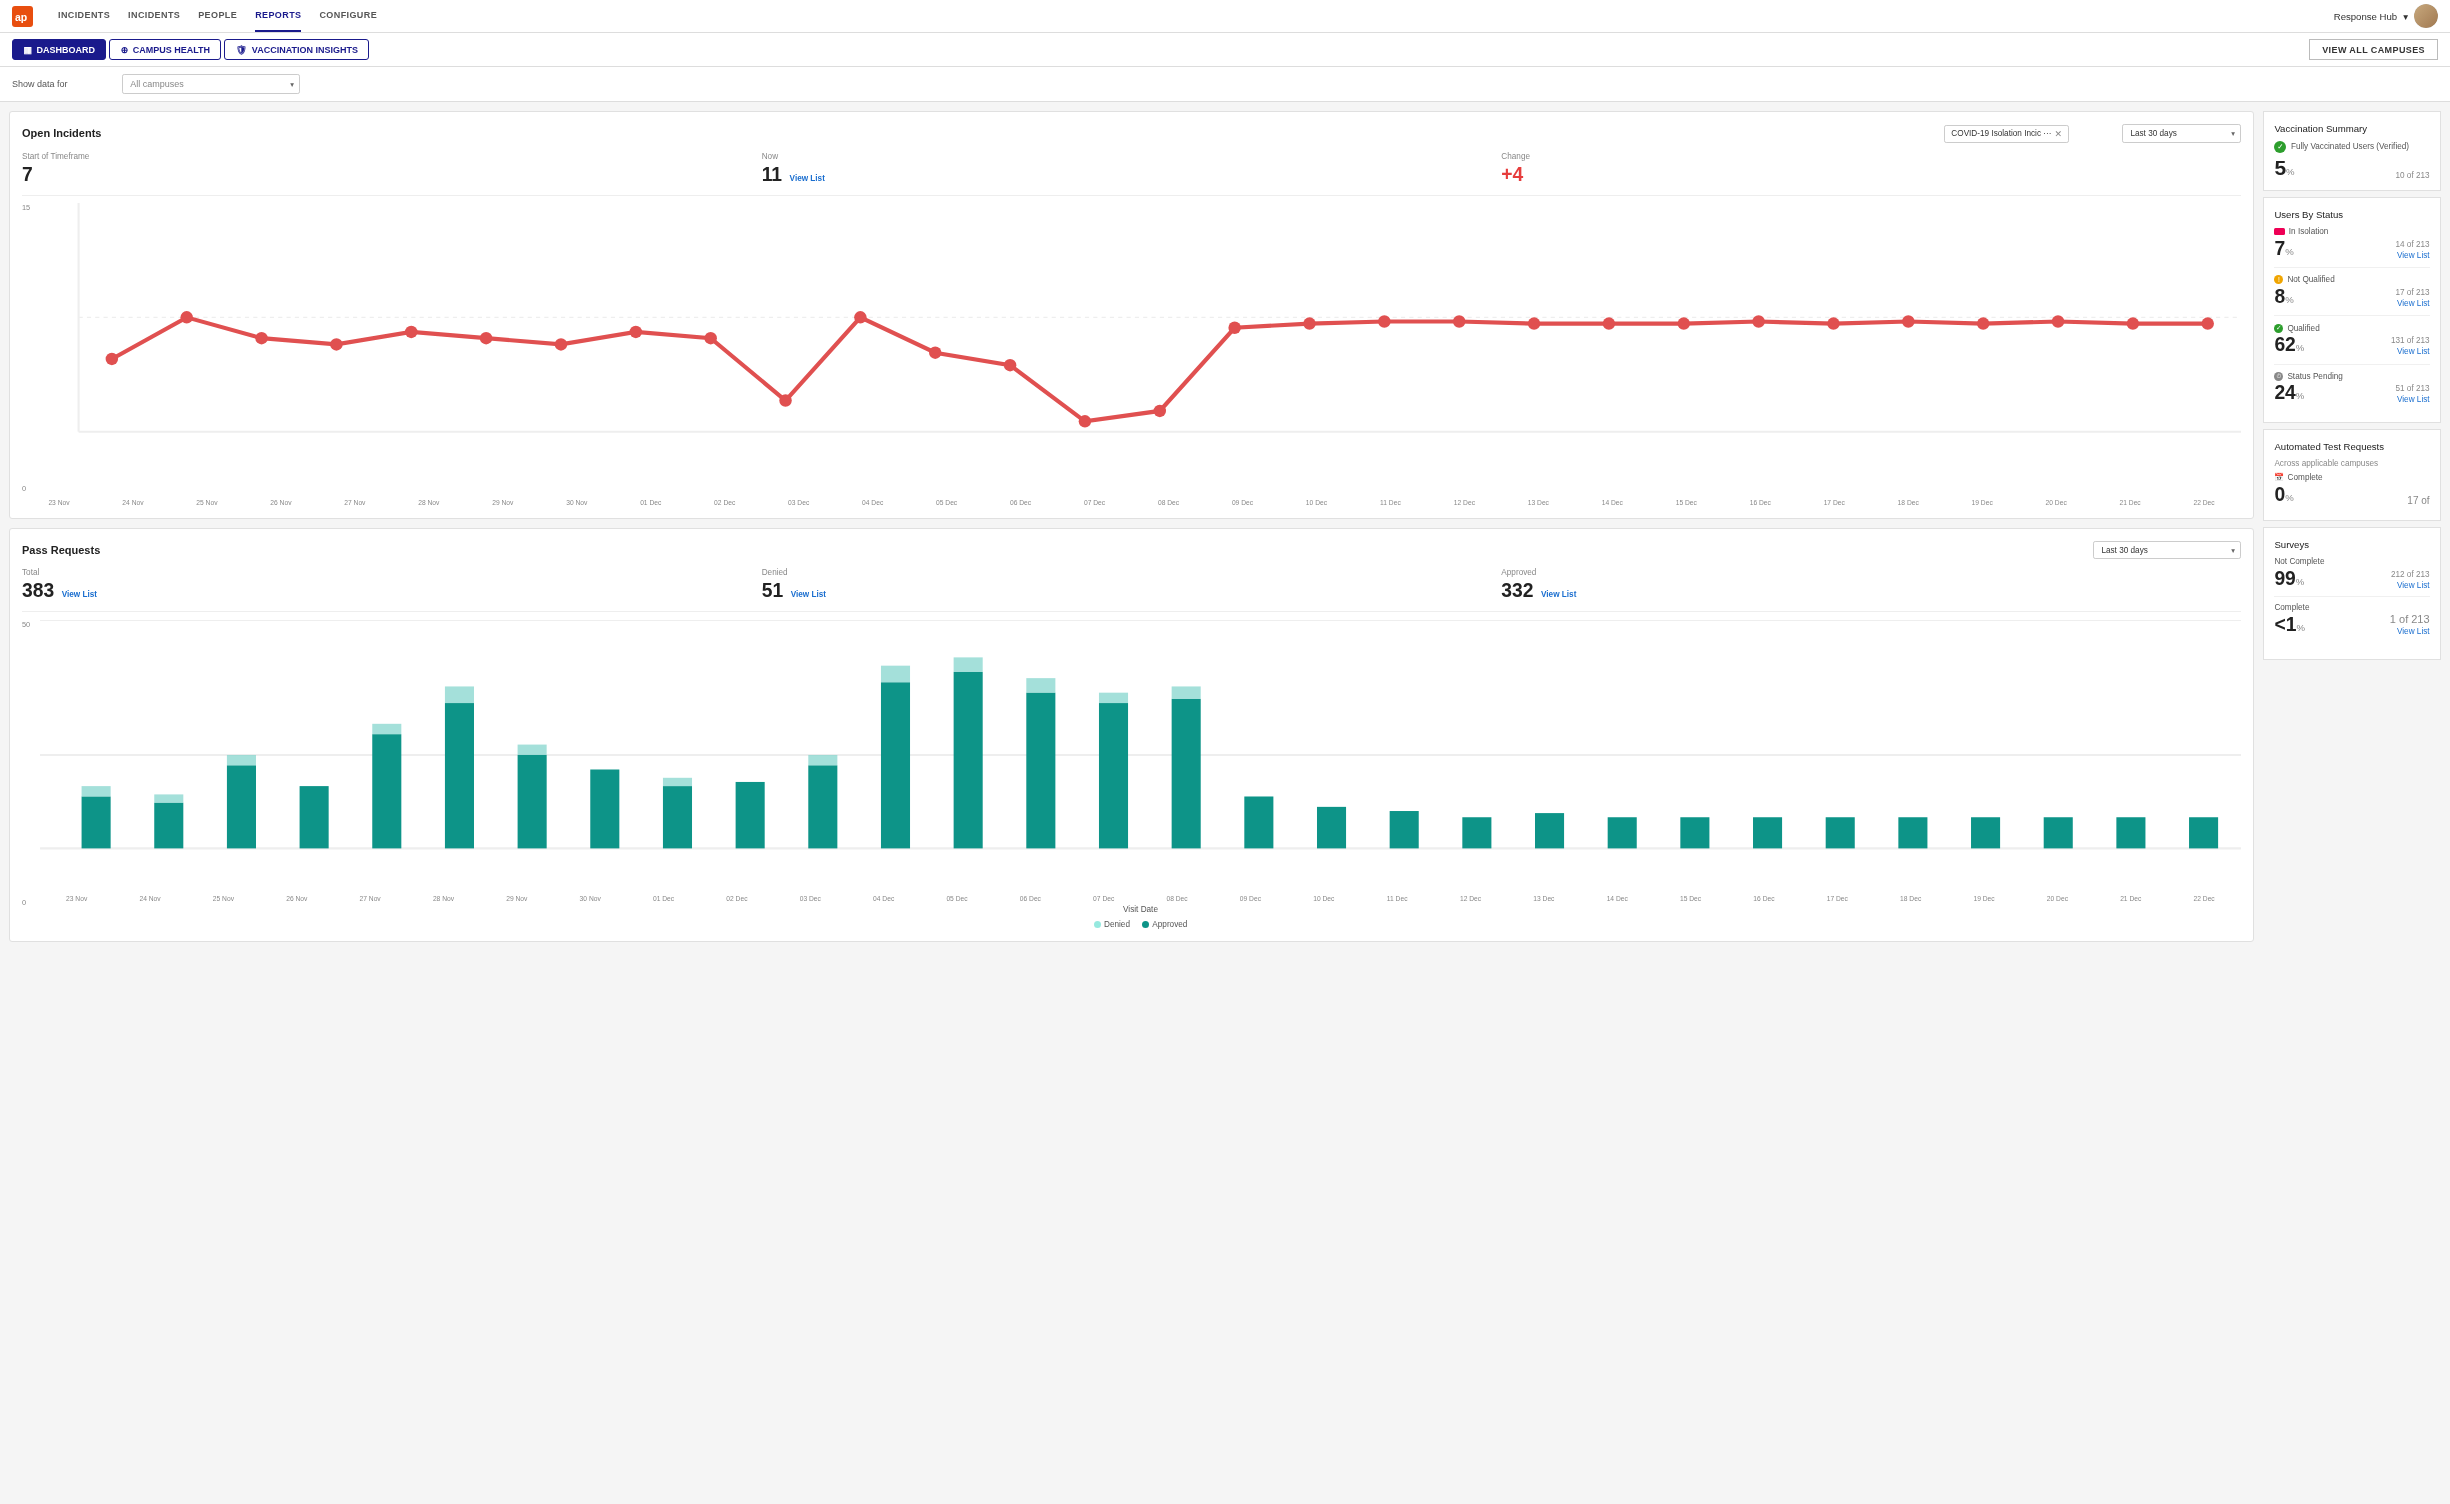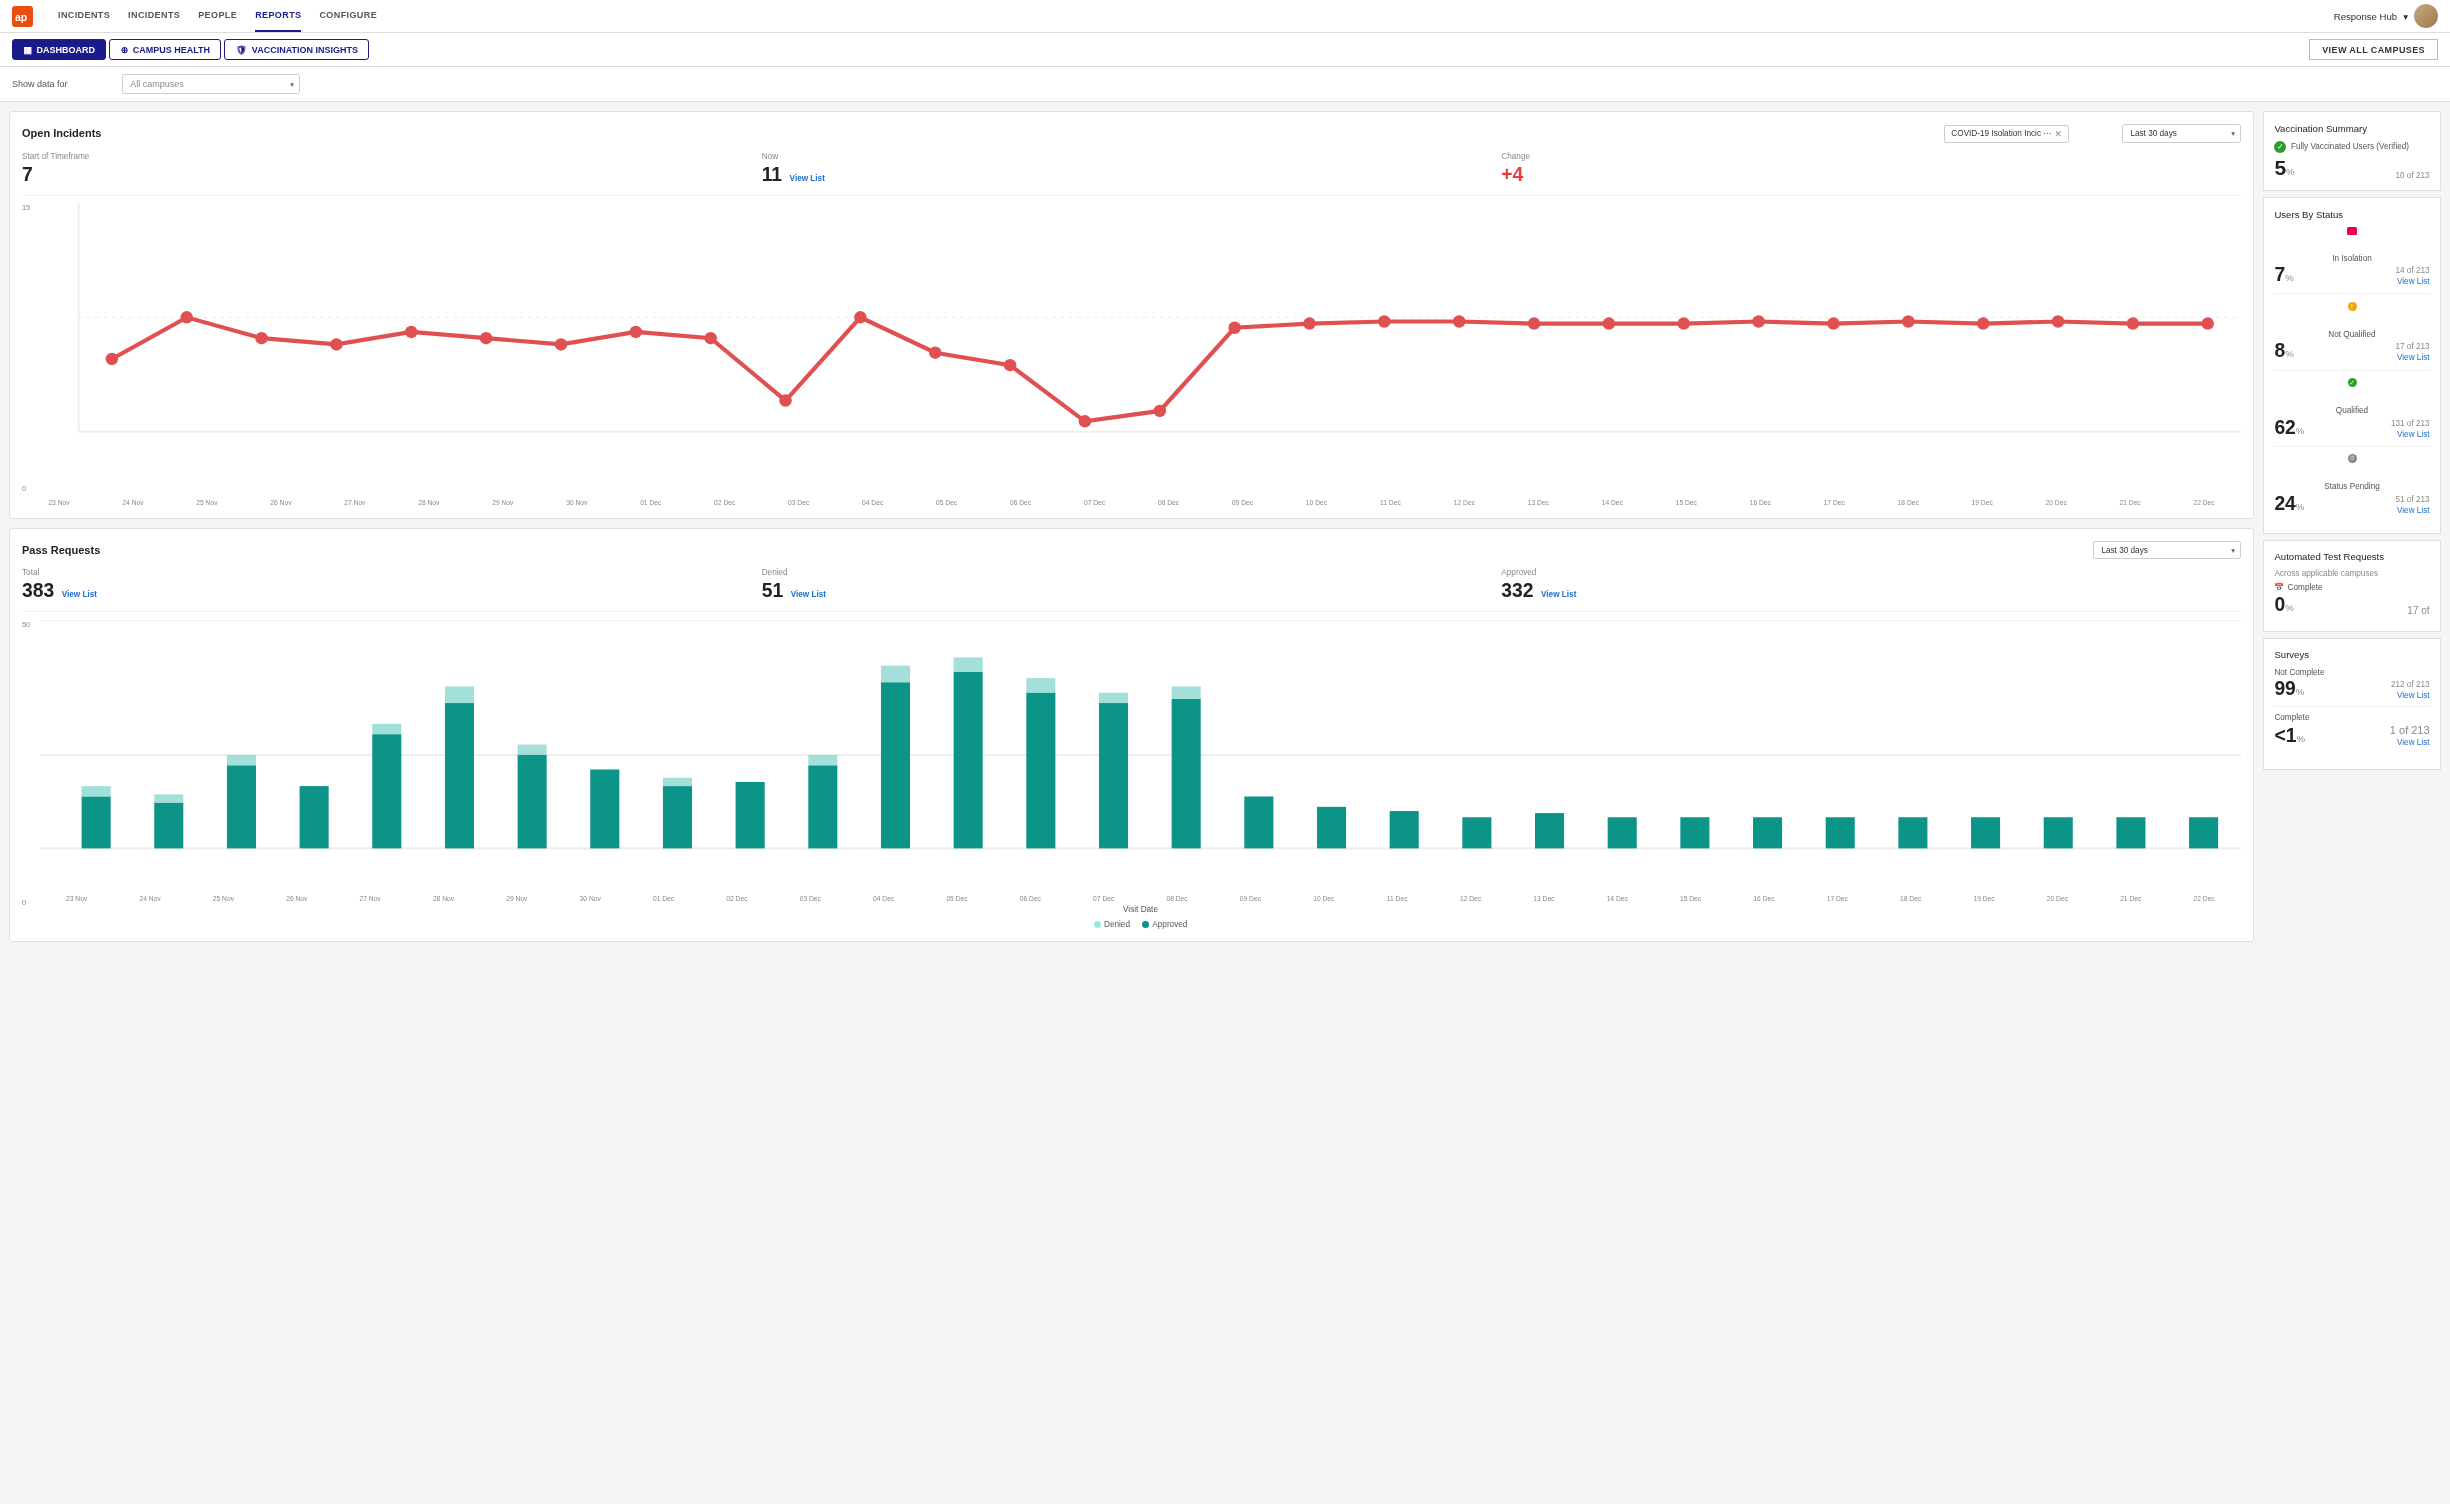--- a/index.html
+++ b/index.html
@@ -144,21 +144,21 @@
     .vacc-icon { width: 12px; height: 12px; border-radius: 50%; display: flex; align-items: center; justify-content: center; font-size: 7.4px; }
     .vacc-icon.green { background: #2d9e2d; color: #fff; }
     .vacc-label { font-size: 8.2px; color: #555; }
     .vacc-big { font-size: 21px; font-weight: bold; color: #222; }
     .vacc-pct { font-size: 9.6px; color: #888; }
     .vacc-count { font-size: 8.2px; color: #888; text-align: right; margin-left: auto; }
 
     
     .status-item { margin-bottom: 7.4px; padding-bottom: 7.4px; border-bottom: 0.7px solid #f0f0f0; }
     .status-item:last-child { border-bottom: none; margin-bottom: 0; }
-    .status-header { display: flex; align-items: center; gap: 19px; margin-bottom: 1.5px; flex-direction: column; }
+    .status-header { display: flex; align-items: center; gap: 4px; margin-bottom: 1.5px; }
     .status-icon { width: 10.4px; height: 7.4px; border-radius: 1.5px; }
     .status-icon.red { background: #e05; }
     .status-icon-circle { width: 9px; height: 9px; border-radius: 50%; font-size: 6.7px; display: flex; align-items: center; justify-content: center; }
     .status-icon-circle.yellow { background: #f0a500; color: #fff; }
     .status-icon-circle.green { background: #2d9e2d; color: #fff; }
     .status-icon-circle.gray { background: #888; color: #fff; font-size: 6px; }
     .status-name { font-size: 8.2px; color: #555; }
     .status-value-row { display: flex; justify-content: space-between; align-items: flex-end; }
     .status-pct { font-size: 19.3px; font-weight: bold; color: #222; }
     .status-pct-sign { font-size: 9.6px; color: #888; }

